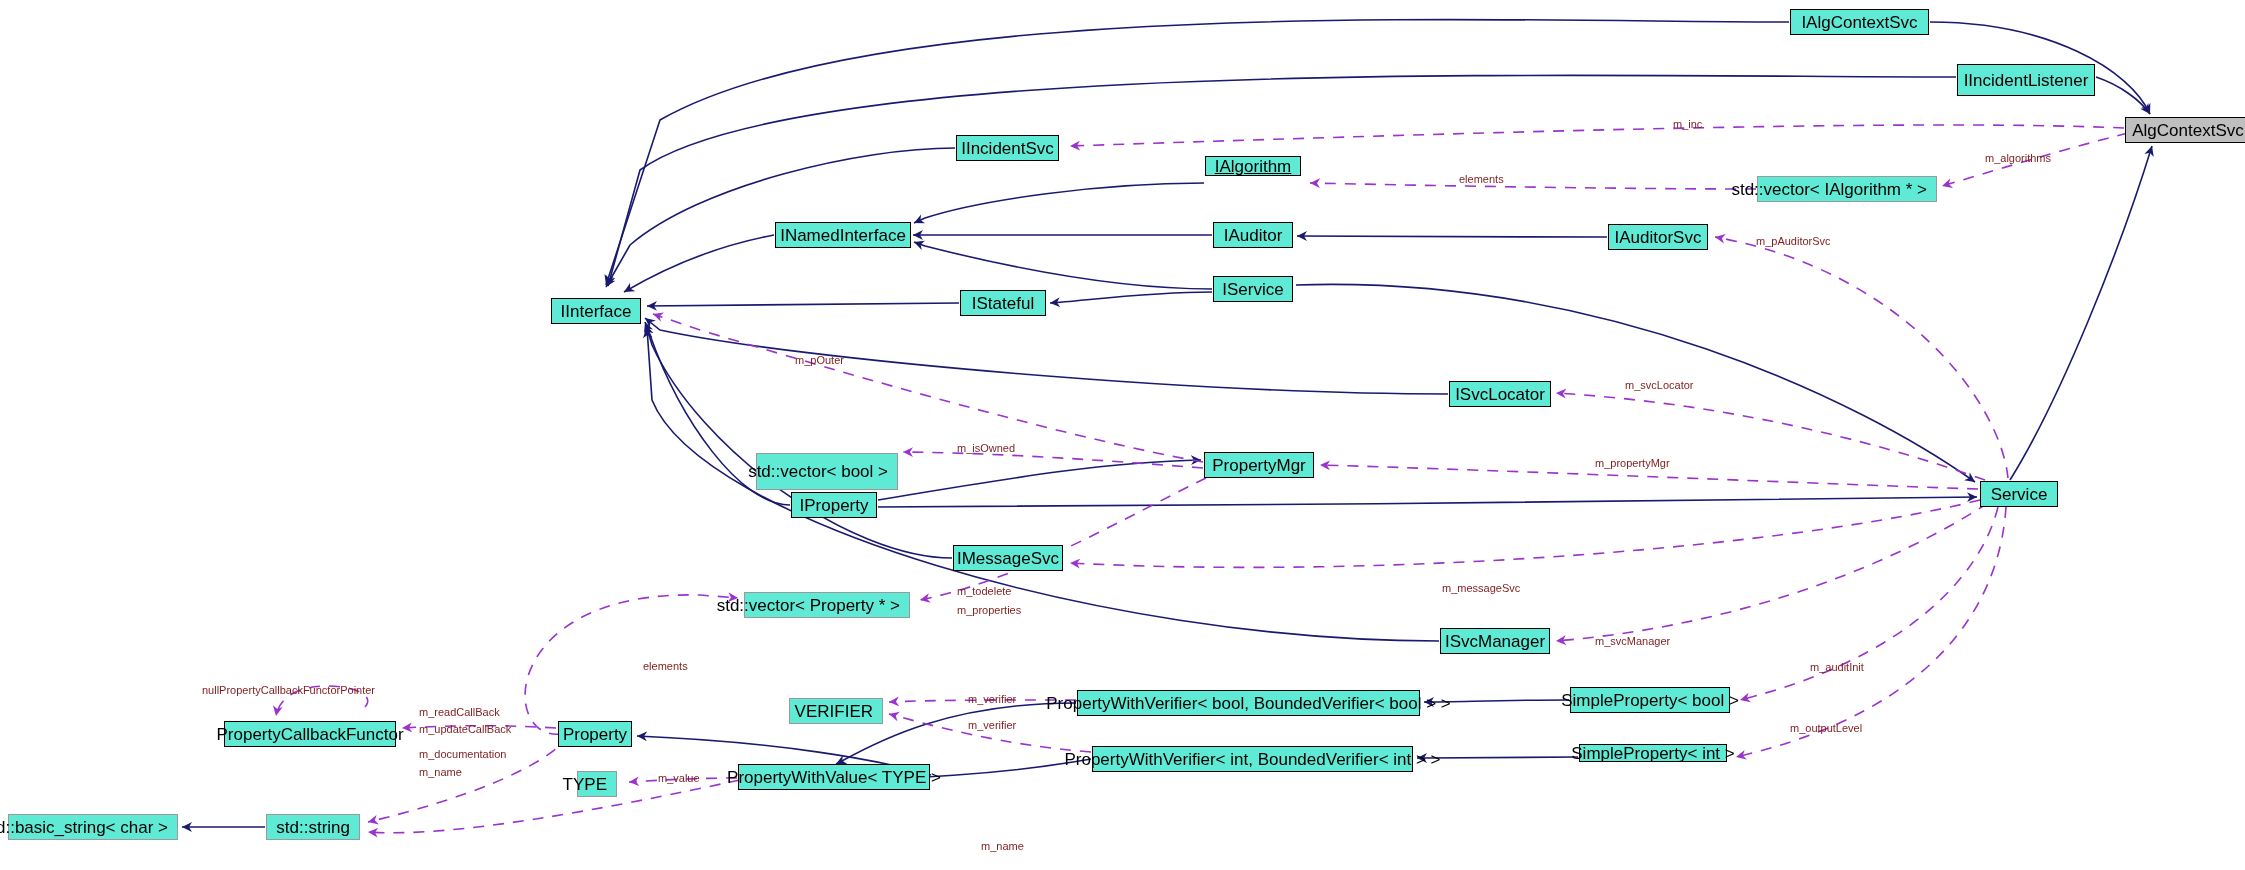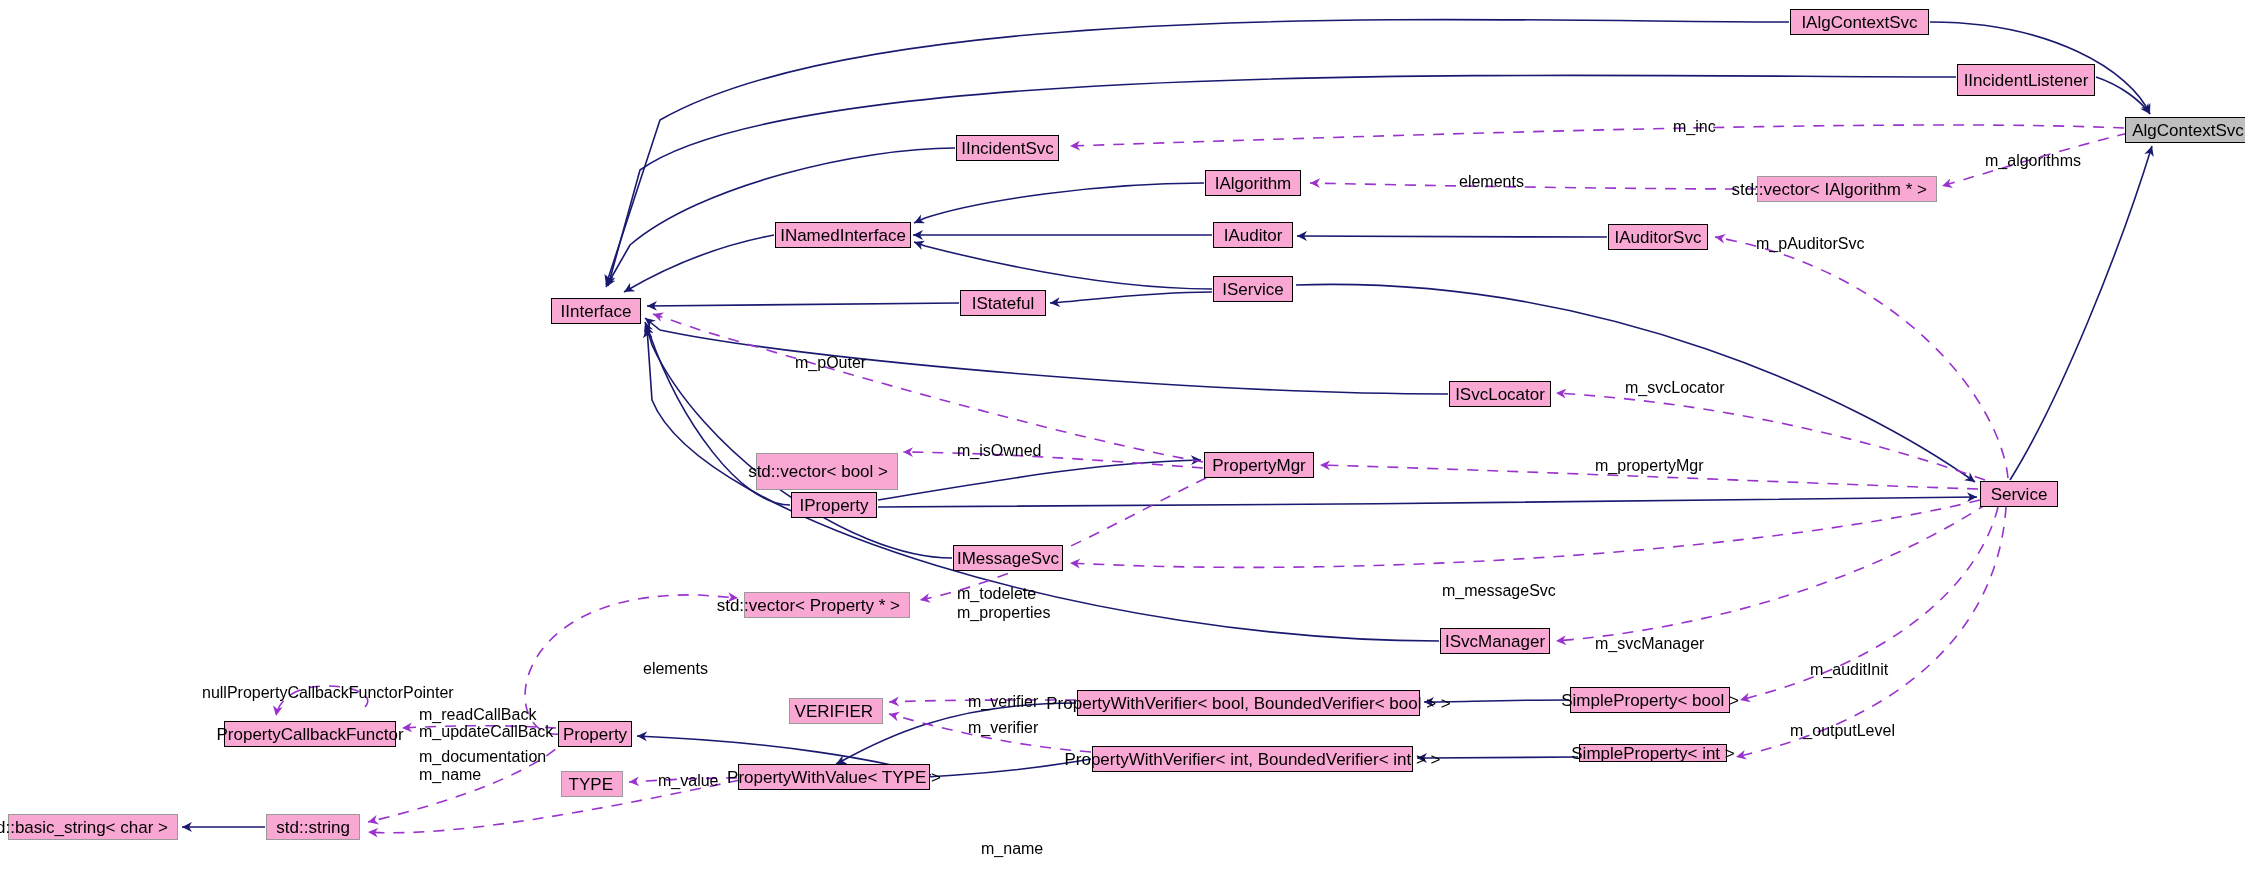--- a/index.html
+++ b/index.html
@@ -1,24 +1,24 @@
 <!DOCTYPE html>
 <html><head>
 <meta charset="utf-8">
 <style>
   html,body{margin:0;padding:0;background:#ffffff;}
   body{font-family:"Liberation Sans","DejaVu Sans",sans-serif;}
   #diagram{position:relative;width:2245px;height:870px;background:#fff;overflow:hidden;}
   #edges{position:absolute;left:0;top:0;width:2245px;height:870px;}
-  .node{position:absolute;box-sizing:border-box;background:#f9a8d4;border:1px solid #000000;
+  .node{position:absolute;box-sizing:border-box;background:#5eead4;border:1px solid #000000;
         display:flex;align-items:center;justify-content:center;white-space:nowrap;
         font-size:17px;color:#000;line-height:1;padding:0 9px;}
   .node.tmpl{border:1px solid #9a9a9a;justify-content:flex-end;}
   .node.current{background:#bfbfbf;border:1px solid #000;}
-  .elabel{position:absolute;font-size:16px;color:#000000;white-space:nowrap;line-height:1.12;}
+  .elabel{position:absolute;font-size:11px;color:#7f1d1d;white-space:nowrap;line-height:1.12;}
 </style>
 </head>
 <body>
 
 <div id="diagram">
 
   <svg id="edges" viewBox="0 0 2245 870" xmlns="http://www.w3.org/2000/svg">
     <defs>
       <marker id="ia" markerWidth="11" markerHeight="11" refX="10" refY="5.5" orient="auto" markerUnits="userSpaceOnUse">
         <path d="M0,0.6 L10,5.5 L0,10.4 L3,5.5 Z" fill="#191970"></path>
@@ -94,21 +94,21 @@
       </div>
       <div class="node" style="left: 1957px; top: 64px; width: 138px; height: 32px;">
         <span>IIncidentListener</span>
       </div>
       <div class="node current" style="left: 2125px; top: 117px; width: 126px; height: 26px;">
         <span>AlgContextSvc</span>
       </div>
       <div class="node" style="left: 956px; top: 135px; width: 103px; height: 26px;">
         <span>IIncidentSvc</span>
       </div>
-      <div class="node" style="left: 1205px; top: 170px; width: 96px; height: 26px;">
+      <div class="node" style="left: 1205px; top: 156px; width: 96px; height: 20px; text-decoration: underline;">
         <span>IAlgorithm</span>
       </div>
       <div class="node tmpl" style="left: 1757px; top: 176px; width: 180px; height: 26px;">
         <span>std::vector&lt; IAlgorithm * &gt;</span>
       </div>
       <div class="node" style="left: 775px; top: 222px; width: 136px; height: 26px;">
         <span>INamedInterface</span>
       </div>
       <div class="node" style="left: 1213px; top: 222px; width: 80px; height: 26px;">
         <span>IAuditor</span>
@@ -163,21 +163,21 @@
       </div>
       <div class="node" style="left: 558px; top: 721px; width: 74px; height: 26px;">
         <span>Property</span>
       </div>
       <div class="node" style="left: 1092px; top: 746px; width: 321px; height: 26px;">
         <span>PropertyWithVerifier&lt; int, BoundedVerifier&lt; int &gt; &gt;</span>
       </div>
       <div class="node" style="left: 1579px; top: 744px; width: 148px; height: 18px;">
         <span>SimpleProperty&lt; int &gt;</span>
       </div>
-      <div class="node tmpl" style="left: 561px; top: 771px; width: 62px; height: 26px; padding-left: 24px;">
+      <div class="node tmpl" style="left: 577px; top: 771px; width: 40px; height: 26px; padding-left: 24px;">
         <span>TYPE</span>
       </div>
       <div class="node" style="left: 738px; top: 764px; width: 192px; height: 26px;">
         <span>PropertyWithValue&lt; TYPE &gt;</span>
       </div>
       <div class="node tmpl" style="left: 8px; top: 814px; width: 170px; height: 26px;">
         <span>std::basic_string&lt; char &gt;</span>
       </div>
       <div class="node tmpl" style="left: 266px; top: 814px; width: 94px; height: 26px;">
         <span>std::string</span>

